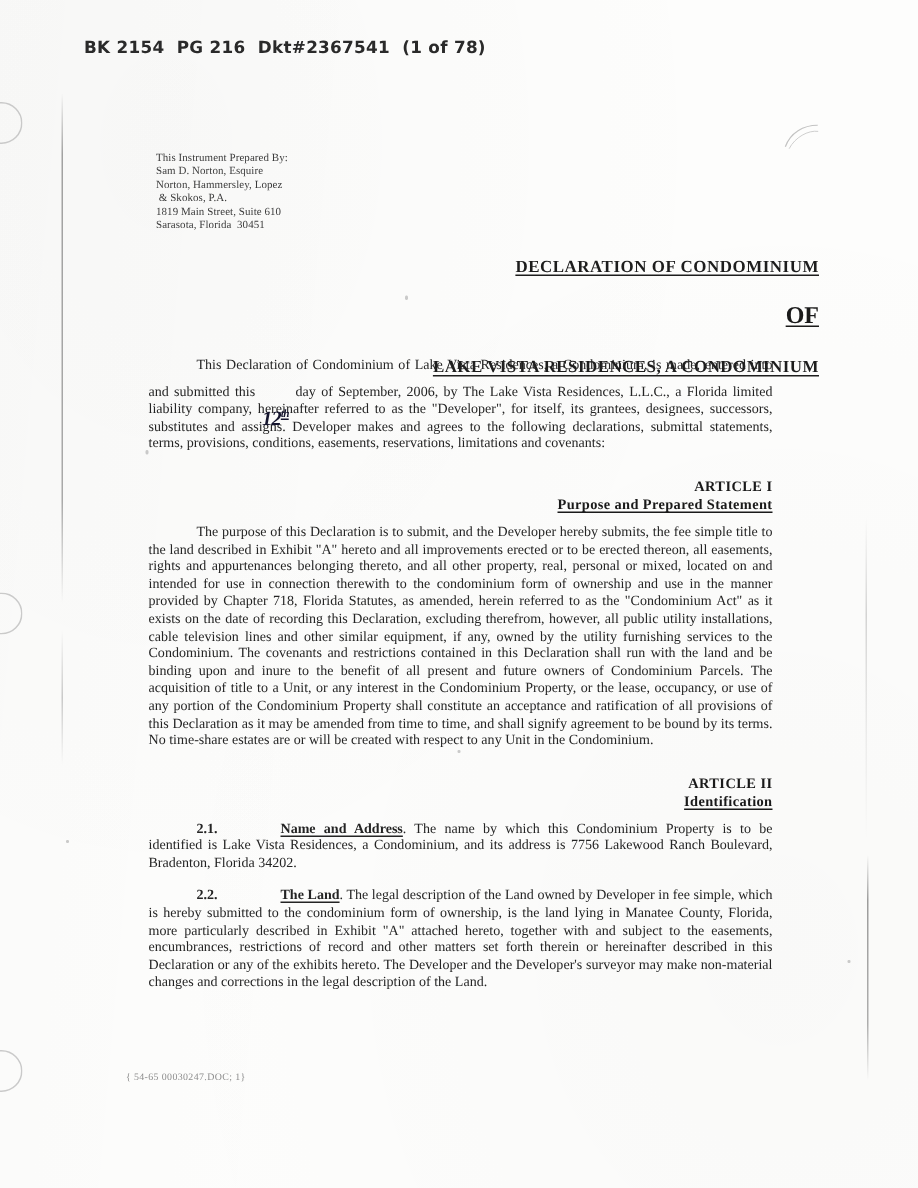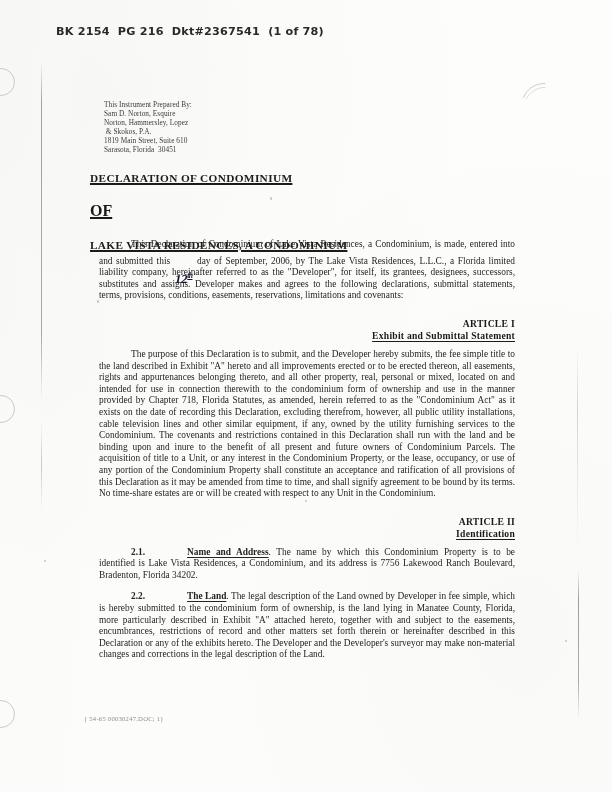--- a/index.html
+++ b/index.html
@@ -116,25 +116,24 @@
     font-size: 7.3px;
     line-height: 9.1px;
     color: #3b3b3b;
     letter-spacing: 0.05px;
   }
   .prepared-by div { white-space: pre; }
 
   
   .doc-titles {
     position: absolute;
-    left: 90px;
+    left: 106px;
     top: 172px;
     width: 440px;
-    text-align: left;
-    text-decoration: underline;
+    text-align: right;
   }
   .title-main {
     font-size: 11.3px;
     font-weight: bold;
     letter-spacing: 0.35px;
     text-decoration: underline;
     text-underline-offset: 2px;
     color: #1d1d1d;
   }
   .title-of {
@@ -267,21 +266,21 @@
   </div>
 
   <div class="body-wrap">
 
     <p class="para">
       <span class="indent"></span><span>This Declaration of Condominium of Lake Vista Residences, a Condominium, is made, entered into and submitted this </span><span class="handwritten"><span>12</span><sup>th</sup></span><span> day of September, 2006, by The Lake Vista Residences, L.L.C., a Florida limited liability company, hereinafter referred to as the "Developer", for itself, its grantees, designees, successors, substitutes and assigns.  Developer makes and agrees to the following declarations, submittal statements, terms, provisions, conditions, easements, reservations, limitations and covenants:</span>
     </p>
 
     <div class="art-head">
       <span class="art-num">ARTICLE I</span>
-      <span class="art-title">Exhibit and Submittal Statement</span>
+      <span class="art-title">Purpose and Prepared Statement</span>
     </div>
 
     <p class="para" style="margin-top:8px;">
       <span class="indent"></span><span>The purpose of this Declaration is to submit, and the Developer hereby submits, the fee simple title to the land described in Exhibit "A" hereto and all improvements erected or to be erected thereon, all easements, rights and appurtenances belonging thereto, and all other property, real, personal or mixed, located on and intended for use in connection therewith to the condominium form of ownership and use in the manner provided by Chapter 718, Florida Statutes, as amended, herein referred to as the "Condominium Act" as it exists on the date of recording this Declaration, excluding therefrom, however, all public utility installations, cable television lines and other similar equipment, if any, owned by the utility furnishing services to the Condominium.  The covenants and restrictions contained in this Declaration shall run with the land and be binding upon and inure to the benefit of all present and future owners of Condominium Parcels.  The acquisition of title to a Unit, or any interest in the Condominium Property, or the lease, occupancy, or use of any portion of the Condominium Property shall constitute an acceptance and ratification of all provisions of this Declaration as it may be amended from time to time, and shall signify agreement to be bound by its terms.  No time-share estates are or will be created with respect to any Unit in the Condominium.</span>
     </p>
 
     <div class="art-head">
       <span class="art-num">ARTICLE II</span>
       <span class="art-title">Identification</span>
     </div>

